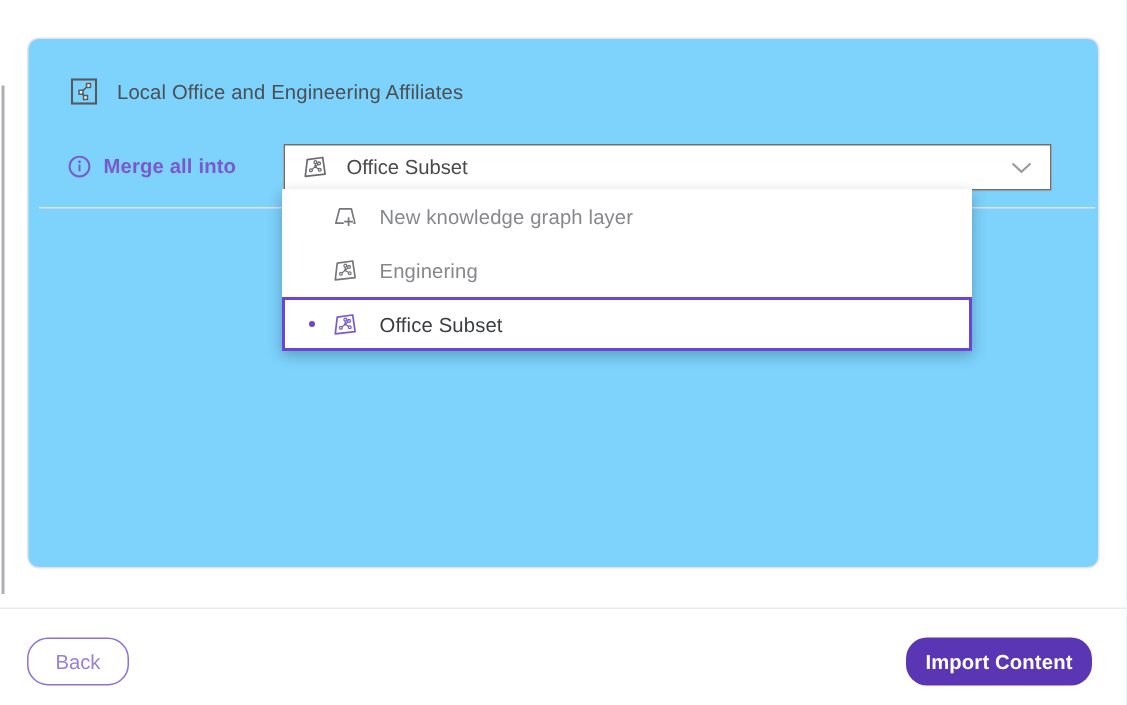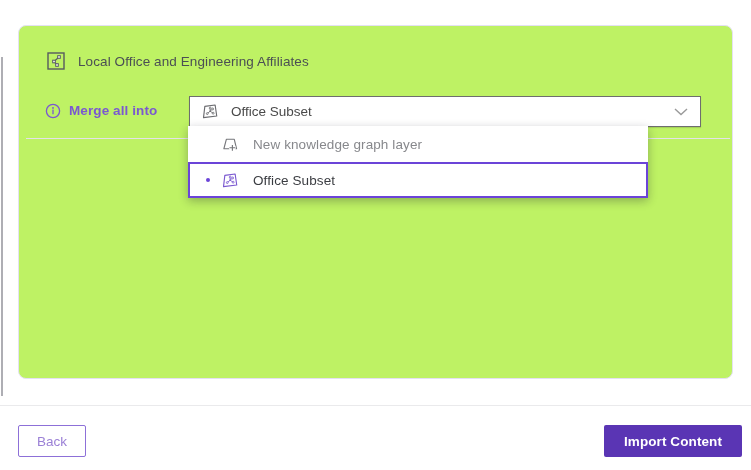--- a/index.html
+++ b/index.html
@@ -4,21 +4,21 @@
 <style>
   * { margin:0; padding:0; box-sizing:border-box; }
   html,body { width:751px; height:470px; background:#ffffff;
     font-family:"Liberation Sans", sans-serif; -webkit-font-smoothing:antialiased; }
   .stage { position:relative; width:751px; height:470px; overflow:hidden; background:#fff; }
 
   .left-edge-line { position:absolute; left:1px; top:57px; width:1.5px; height:339px;
     background:#aeaeb4; }
 
   .panel { position:absolute; left:18px; top:25px; width:715px; height:354px;
-    background:#bef264; border:1px solid #e4e1f2; border-radius:8px; }
+    background:#7dd3fc; border:1px solid #e4e1f2; border-radius:8px; }
 
   .panel-divider { position:absolute; left:7px; top:112px; width:704px; height:1px;
     background:#e3e1ea; }
 
   .row { position:absolute; display:flex; align-items:center; }
   .row-layer { left:28px; top:26px; height:18px; gap:13px; }
   .row-layer .label { font-size:13.5px; color:#4b4f54; letter-spacing:.1px; }
 
   .row-merge { left:26px; top:76px; height:17px; gap:8px; }
   .row-merge .label { font-size:13.5px; font-weight:700; color:#7a58d0; letter-spacing:.1px; }
@@ -36,25 +36,25 @@
   .dd-item.selected { border:2px solid #6b44d8; padding-left:32px; }
   .dd-item.selected .label { color:#3b3d42; }
   .dd-item.selected .kg-icon { color:#7a58d0; }
   .dd-item .kg-icon, .dd-item .new-layer-icon { color:#76777b; }
   .bullet { position:absolute; left:16px; top:50%; margin-top:-2px; width:4px; height:4px;
     border-radius:50%; background:#6b44d8; }
 
   .footer-divider { position:absolute; left:0; top:405px; width:751px; height:1px; background:#eaeaec; }
 
   .btn { position:absolute; top:425px; height:32px; display:flex; align-items:center;
-    justify-content:center; font-size:13.5px; border-radius:2px; cursor:pointer;text-align:right; }
+    justify-content:center; font-size:13.5px; border-radius:14px; cursor:pointer;text-align:right; }
   .btn.ghost { background:#ffffff; border:1.5px solid #8d70d8; color:#9b80d6; }
   .btn-back { left:18px; width:68px; }
   .btn-cancel { left:533px; width:55px; }
-  .btn-import { left:604px; width:138px; background:#5a35b4; color:#ffffff; font-weight:700;
+  .btn-import { left:604px; width:124px; background:#5a35b4; color:#ffffff; font-weight:700;
     border:none; letter-spacing:.1px; }
 
   svg { display:block; }
 </style>
 </head>
 <body>
 
 <div class="stage">
 
   <div class="left-edge-line"></div>
@@ -114,20 +114,34 @@
       <span class="new-layer-icon">
         <svg width="17" height="17" viewBox="0 0 18 18">
           <path d="M4.6 3.5 L13 3.5 L15.4 13.5 L2 13.5 Z" fill="none" stroke="currentColor" stroke-width="1.2" stroke-linejoin="round"></path>
           <circle cx="11" cy="12.5" r="3.6" fill="#ffffff"></circle>
           <path d="M11 9.4 L11 15.6 M7.9 12.5 L14.1 12.5" stroke="currentColor" stroke-width="1.2" fill="none"></path>
         </svg>
       </span>
       <span class="label">New knowledge graph layer</span>
     </div>
 
+    <div class="dd-item">
+      <span class="kg-icon">
+        <svg width="17" height="17" viewBox="0 0 18 18">
+          <path d="M3 3.6 L13.9 2.1 L15.6 13.8 L1.6 15.5 Z" fill="none" stroke="currentColor" stroke-width="1.2" stroke-linejoin="round"></path>
+          <path d="M8.6 8.7 L8.7 5.4 M8.6 8.7 L5.6 11.2 M8.6 8.7 L11.8 10.8 M8.6 8.7 L11.3 6.3" stroke="currentColor" stroke-width="0.9" fill="none"></path>
+          <circle cx="8.7" cy="5.4" r="1" fill="#fff" stroke="currentColor" stroke-width="0.9"></circle>
+          <circle cx="5.6" cy="11.2" r="1" fill="#fff" stroke="currentColor" stroke-width="0.9"></circle>
+          <circle cx="11.8" cy="10.8" r="1" fill="#fff" stroke="currentColor" stroke-width="0.9"></circle>
+          <circle cx="11.3" cy="6.3" r="1" fill="#fff" stroke="currentColor" stroke-width="0.9"></circle>
+          <circle cx="8.6" cy="8.7" r="0.8" fill="currentColor"></circle>
+        </svg>
+      </span>
+      <span class="label">Enginering</span>
+    </div>
 
     <div class="dd-item selected">
       <span class="bullet"></span>
       <span class="kg-icon">
         <svg width="17" height="17" viewBox="0 0 18 18">
           <path d="M3 3.6 L13.9 2.1 L15.6 13.8 L1.6 15.5 Z" fill="none" stroke="currentColor" stroke-width="1.2" stroke-linejoin="round"></path>
           <path d="M8.6 8.7 L8.7 5.4 M8.6 8.7 L5.6 11.2 M8.6 8.7 L11.8 10.8 M8.6 8.7 L11.3 6.3" stroke="currentColor" stroke-width="0.9" fill="none"></path>
           <circle cx="8.7" cy="5.4" r="1" fill="#fff" stroke="currentColor" stroke-width="0.9"></circle>
           <circle cx="5.6" cy="11.2" r="1" fill="#fff" stroke="currentColor" stroke-width="0.9"></circle>
           <circle cx="11.8" cy="10.8" r="1" fill="#fff" stroke="currentColor" stroke-width="0.9"></circle>

